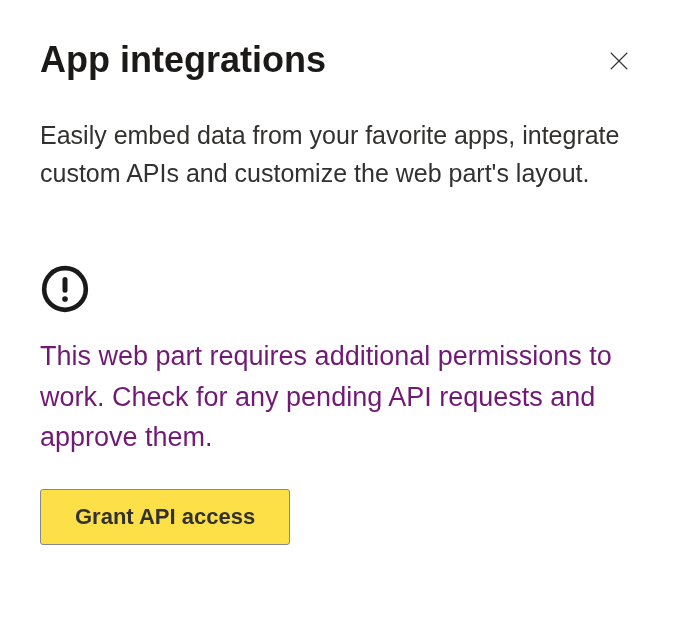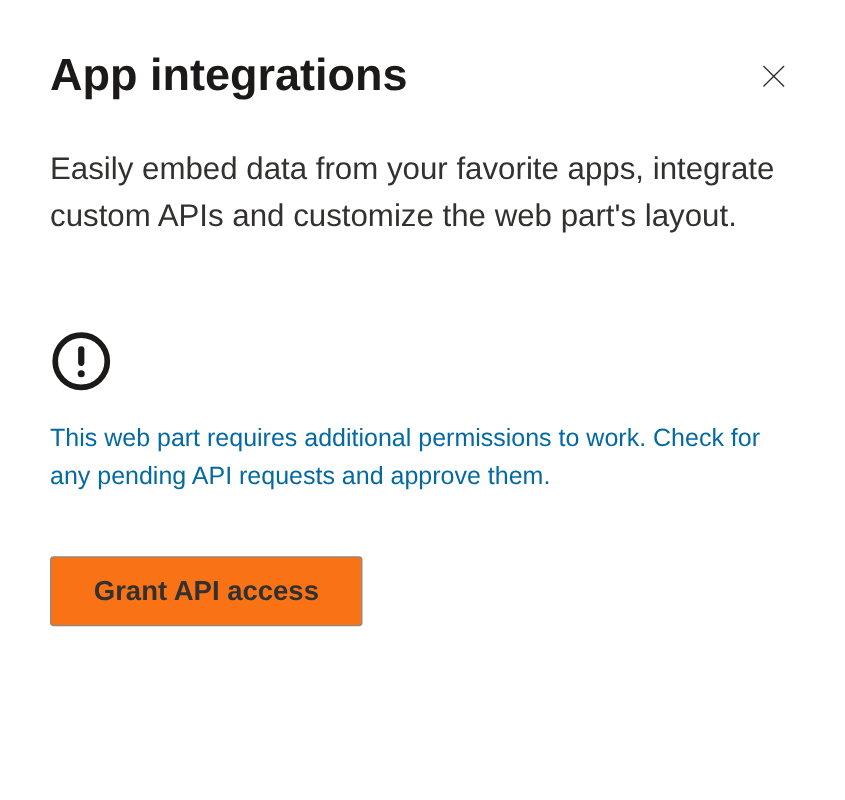--- a/index.html
+++ b/index.html
@@ -56,28 +56,28 @@
     }
     .warning-icon-wrapper {
       margin-bottom: 22px;
     }
     .warning-icon-wrapper svg {
       width: 50px;
       height: 50px;
       display: block;
     }
     .warning-text {
-      font-size: 20px;
+      font-size: 27px;
       line-height: 1.5;
-      color: #0369a1;
+      color: #701a75;
       font-weight: 400;
     }
     .grant-btn {
-      margin-top: 49px;
-      background: #f97316;
+      margin-top: 31px;
+      background: #fde047;
       border: 1px solid #8a8886;
       border-radius: 3px;
       font-size: 22px;
       font-weight: 600;
       color: #323130;
       padding: 14px 34px;
       cursor: pointer;
       font-family: inherit;
     }
   </style>

